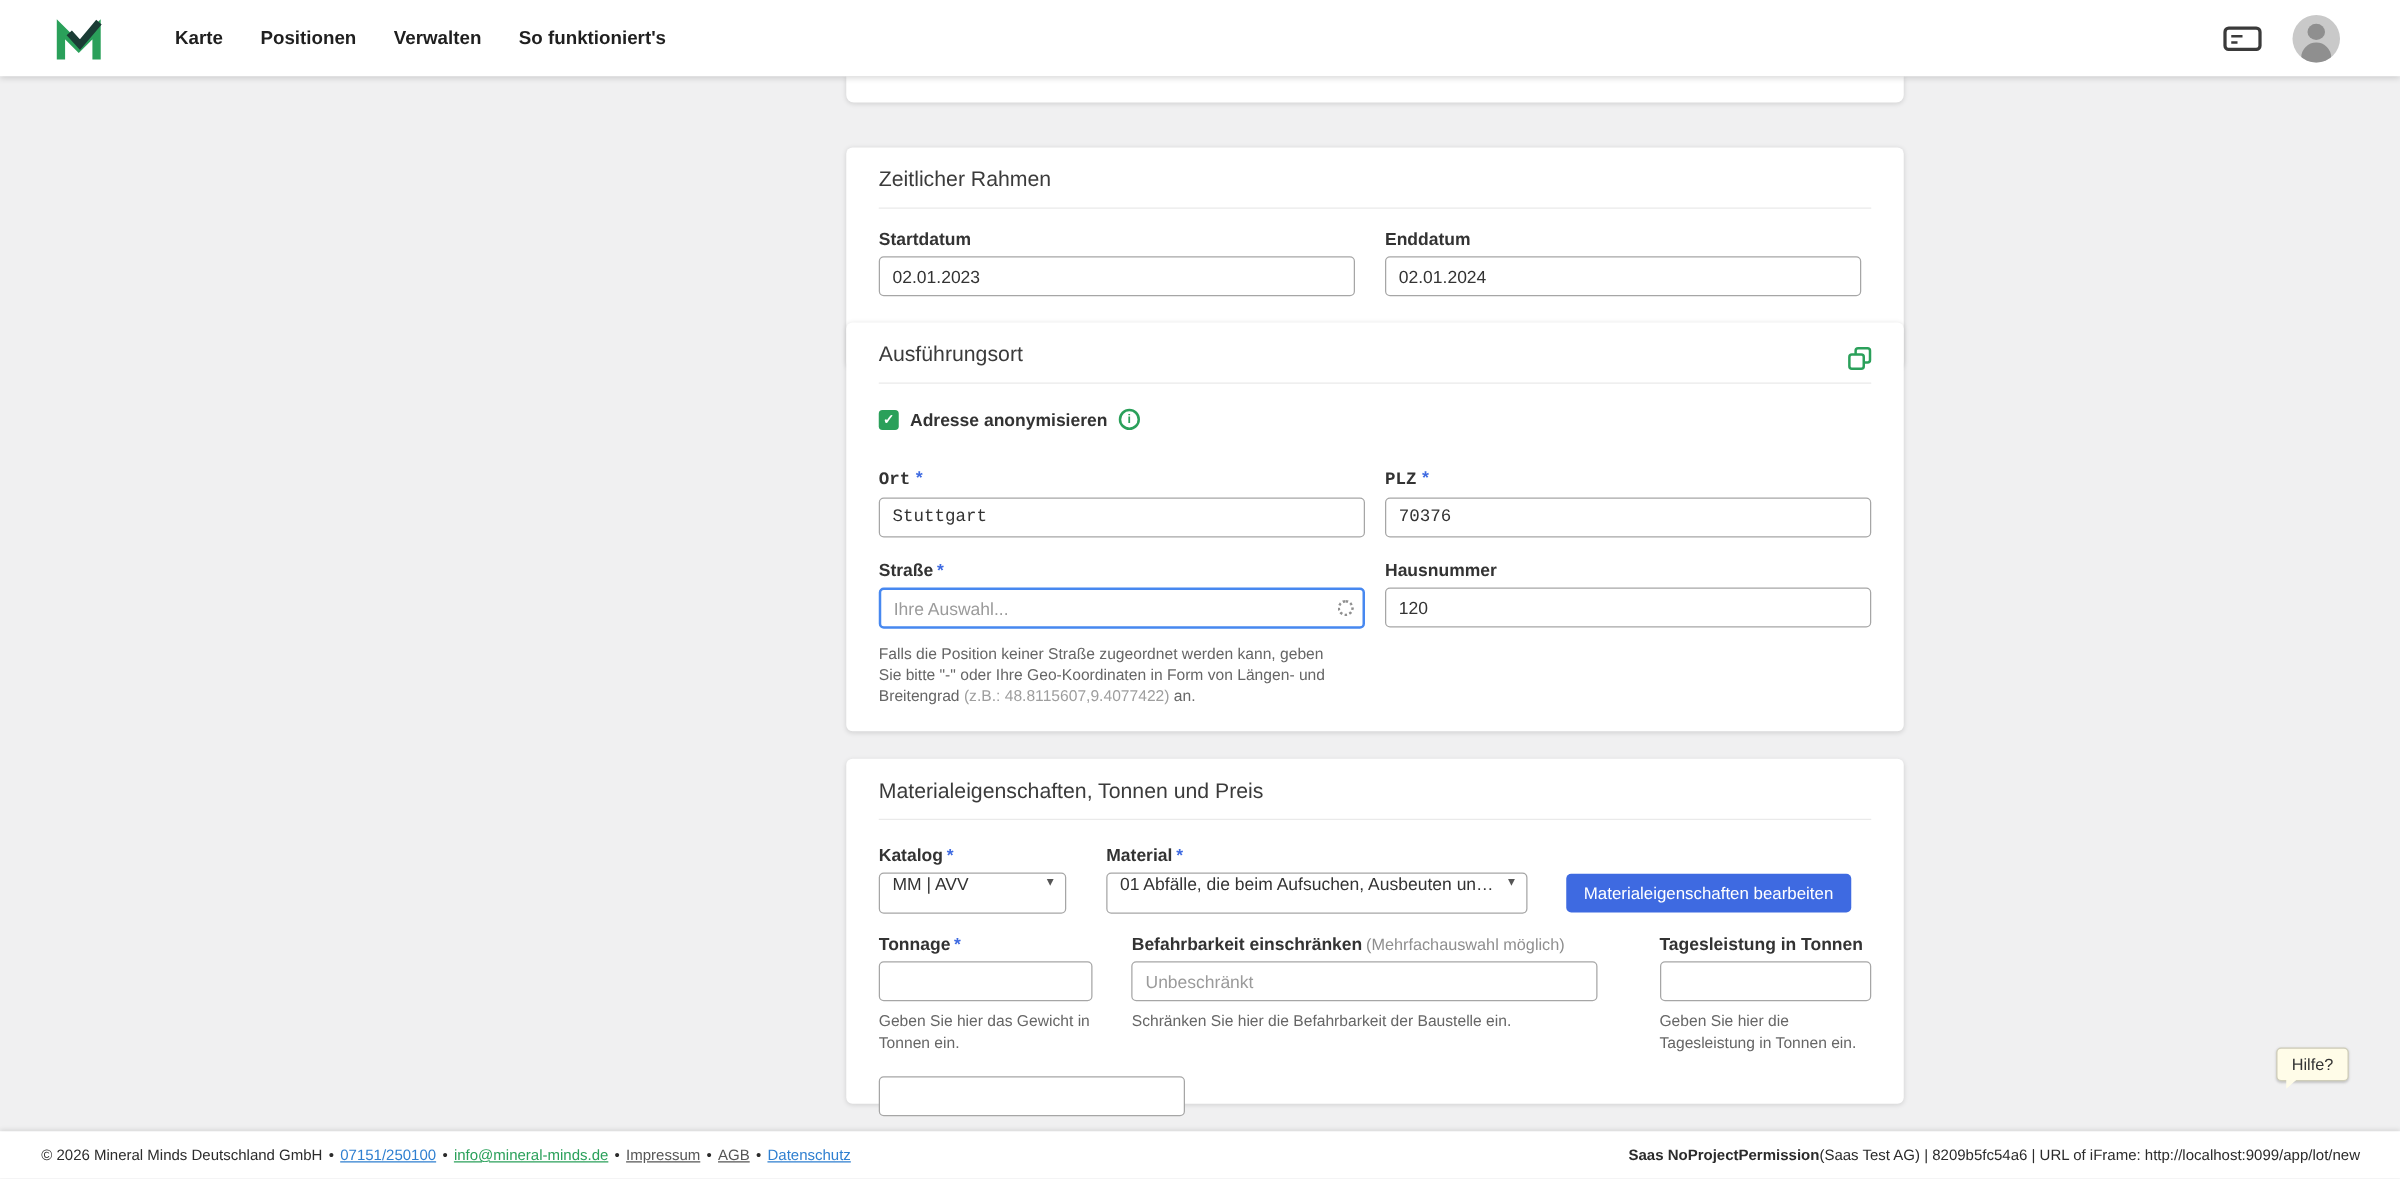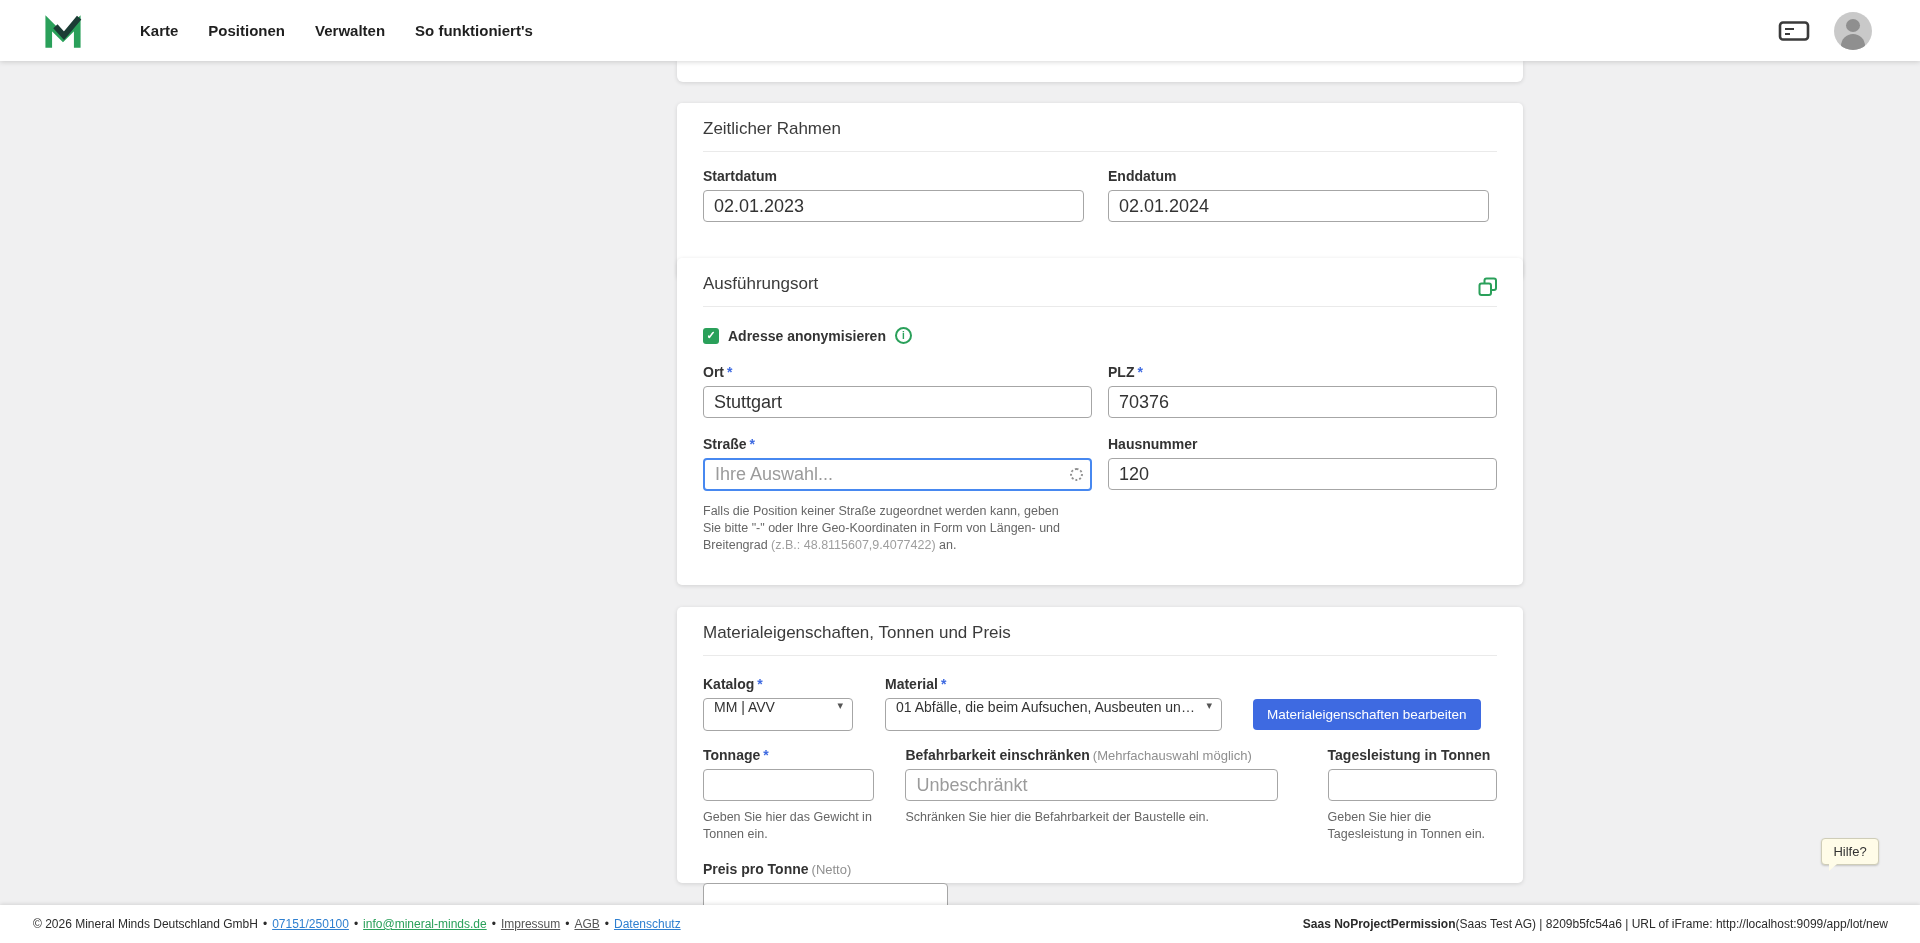--- a/index.html
+++ b/index.html
@@ -30,37 +30,37 @@
   .person::after  { content:""; position:absolute; top:22px; left:7px;  width:24px; height:18px; border-radius:12px 12px 0 0; background:#8f8f8f; }
 
   
   .content { position:absolute; left:677px; top:0; width:846px; height:943px; z-index:1; }
   .card {
     position:absolute; left:0; width:846px; background:#fff;
     border-radius:5px; box-shadow:0 1px 4px rgba(0,0,0,.13);
     padding:16px 26px 20px;
   }
   .card-partial { top:61px; height:21px; border-radius:0 0 6px 6px; padding:0; }
-  .card-time { top:103px; height:176px; }
+  .card-time { top:118px; height:176px; }
   .card-location { top:258px; height:327px; }
   .card-material { top:607px; height:276px; }
   .card-title { font-size:17px; font-weight:400; color:#3b3b3b; padding-bottom:12px; border-bottom:1px solid #eaeaea; }
 
   
   .label { display:block; font-size:14px; font-weight:700; color:#333; margin-bottom:6px; white-space:nowrap; }
   .req { color:#3e6ae1; margin-left:3px; font-weight:700; }
   .sub { font-weight:400; color:#8f8f8f; font-size:13px; margin-left:3px; }
   .tb {
     display:block; width:100%; height:32px; border:1px solid #a6a6a6; border-radius:4px;
-    padding:0 10px; font-size:18px; color:#333; background:#fff; font-family:inherit;
+    padding:0 10px; font-size:14px; color:#333; background:#fff; font-family:inherit;
   }
   .tb::placeholder { color:#9b9b9b; }
   .tb-time { max-width:381px; }
   .grid2 { display:grid; grid-template-columns:1fr 1fr; column-gap:16px; }
-  .mt16 { margin-top:16px; } .mt18 { margin-top:18px; } .mt20 { margin-top:20px; }
+  .mt16 { margin-top:16px; } .mt18 { margin-top:18px; } .mt20 { margin-top:32px;font-family:Liberation Mono, monospace; }
   .input-wrap { position:relative; }
   .tb.focus { border:2px solid #4788f0; height:33px; }
   .spinner {
     position:absolute; right:9px; top:50%; width:13px; height:13px; margin-top:-7px;
     border:2px dotted #8f8f8f; border-radius:50%;
   }
   .hint { font-size:12.5px; color:#666; line-height:17px; margin-top:8px; }
   .hint-loc { margin-top:12px; max-width:380px; }
   .lite { color:#9e9e9e; }
 
@@ -252,21 +252,20 @@
         <p class="hint">Schränken Sie hier die Befahrbarkeit der Baustelle ein.</p>
       </div>
       <div class="w173 ml33">
         <label class="label"><span>Tagesleistung in Tonnen</span></label>
         <input class="tb" style="">
         <p class="hint">Geben Sie hier die Tagesleistung in Tonnen ein.</p>
       </div>
     </div>
 
     <div class="preis-row">
-      <label class="label"><span>Preis pro Tonne</span><span class="sub">(Netto)</span></label>
       <input class="tb tb-preis" style="">
     </div>
   </section>
 
 </div>
 
 <button class="help-btn">Hilfe?</button>
 
 <footer class="footer">
   <div class="footer-left">

